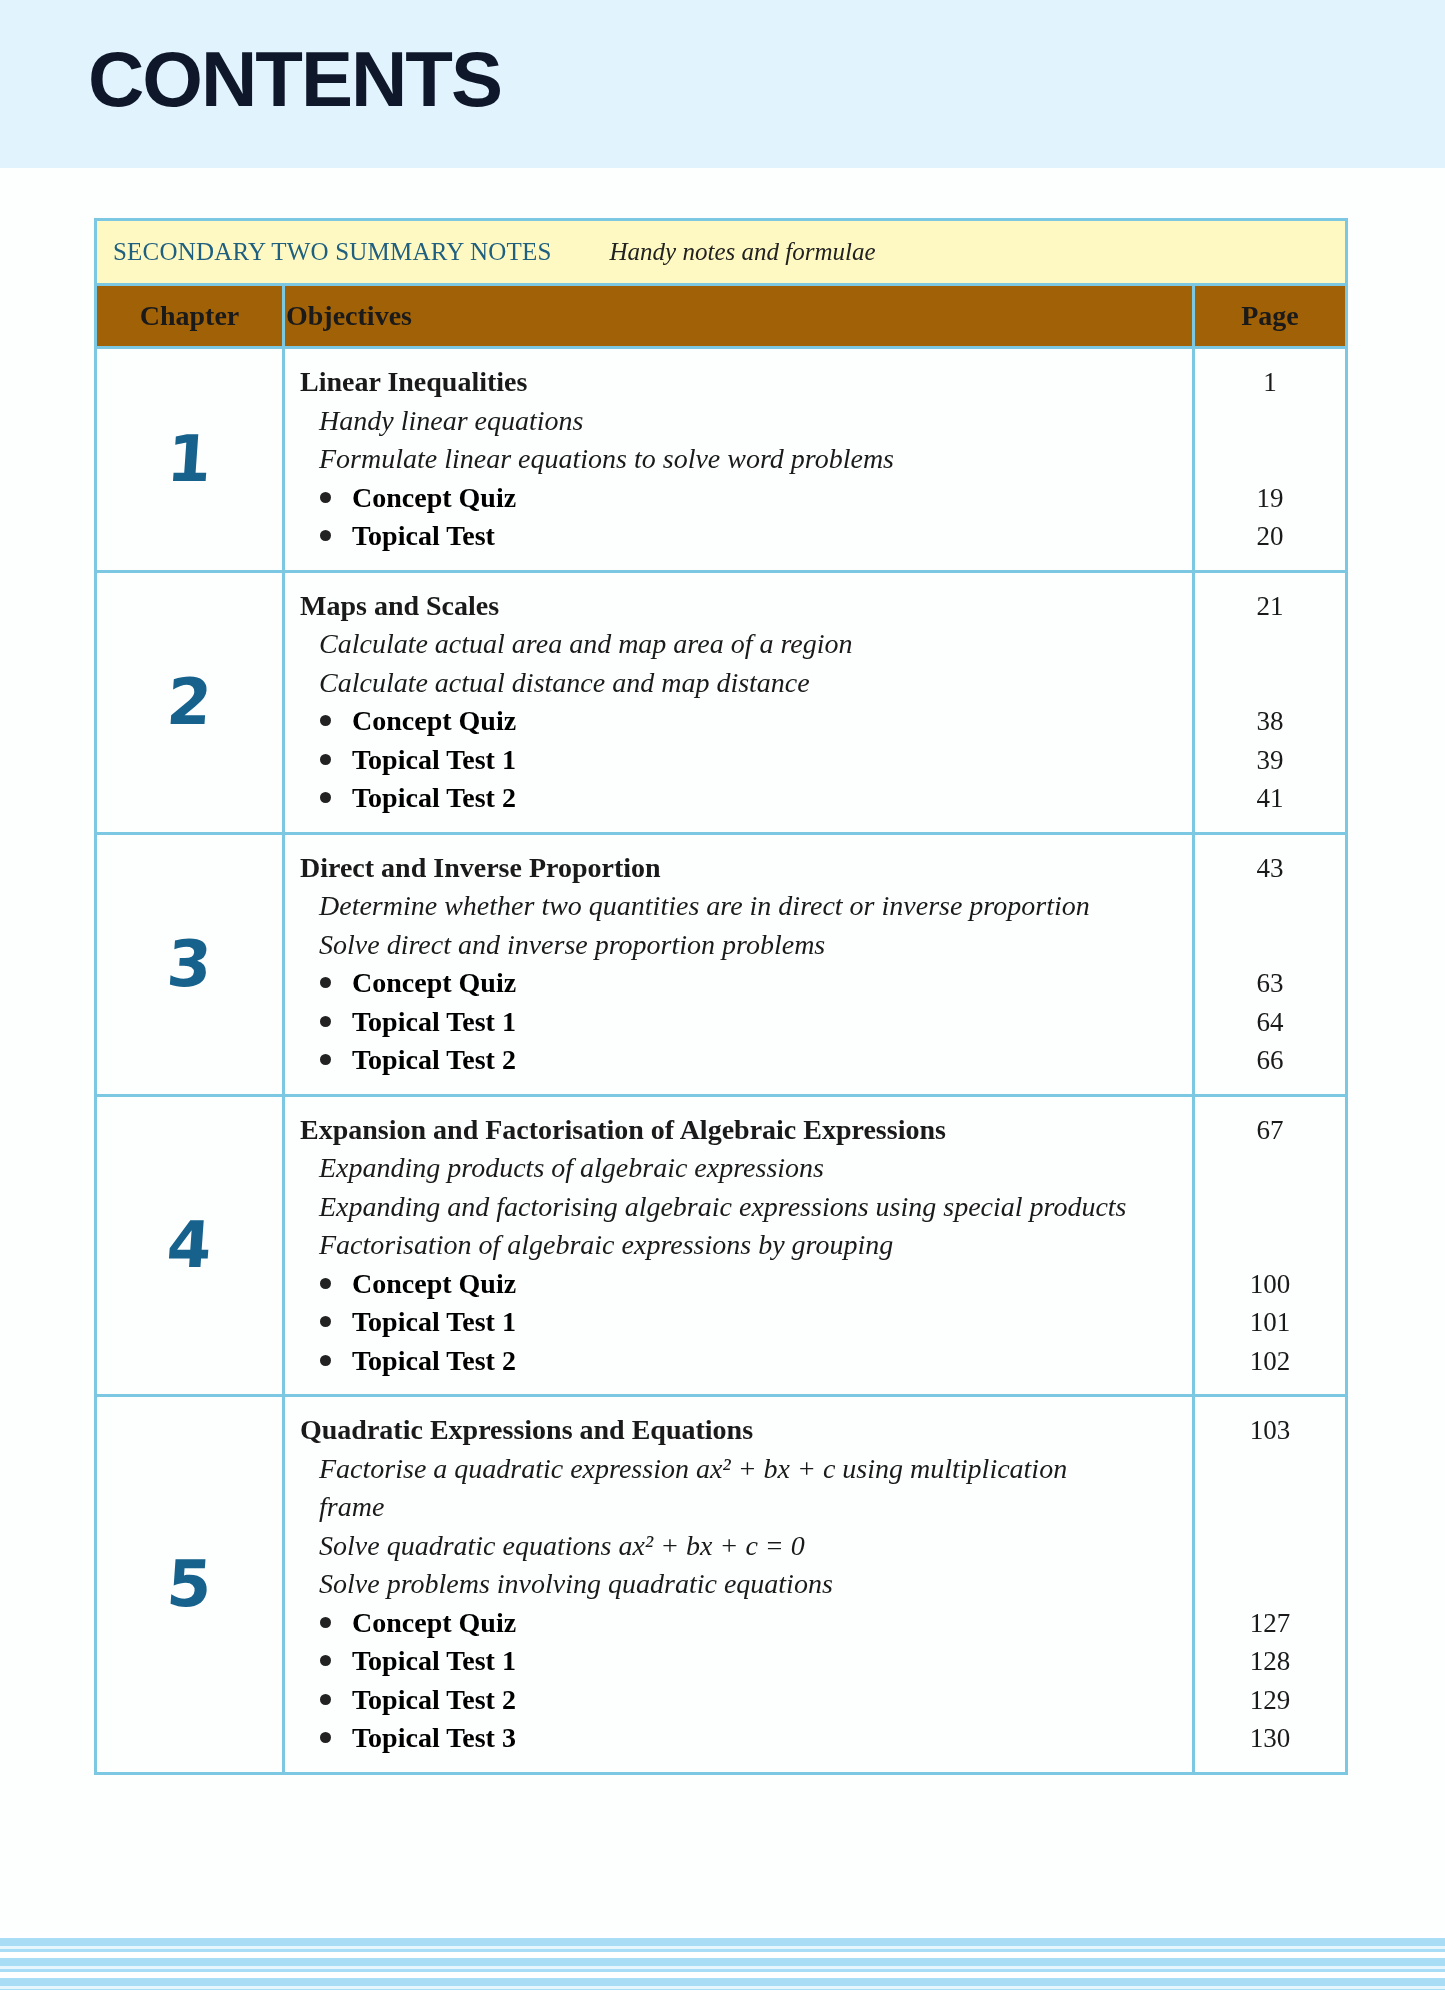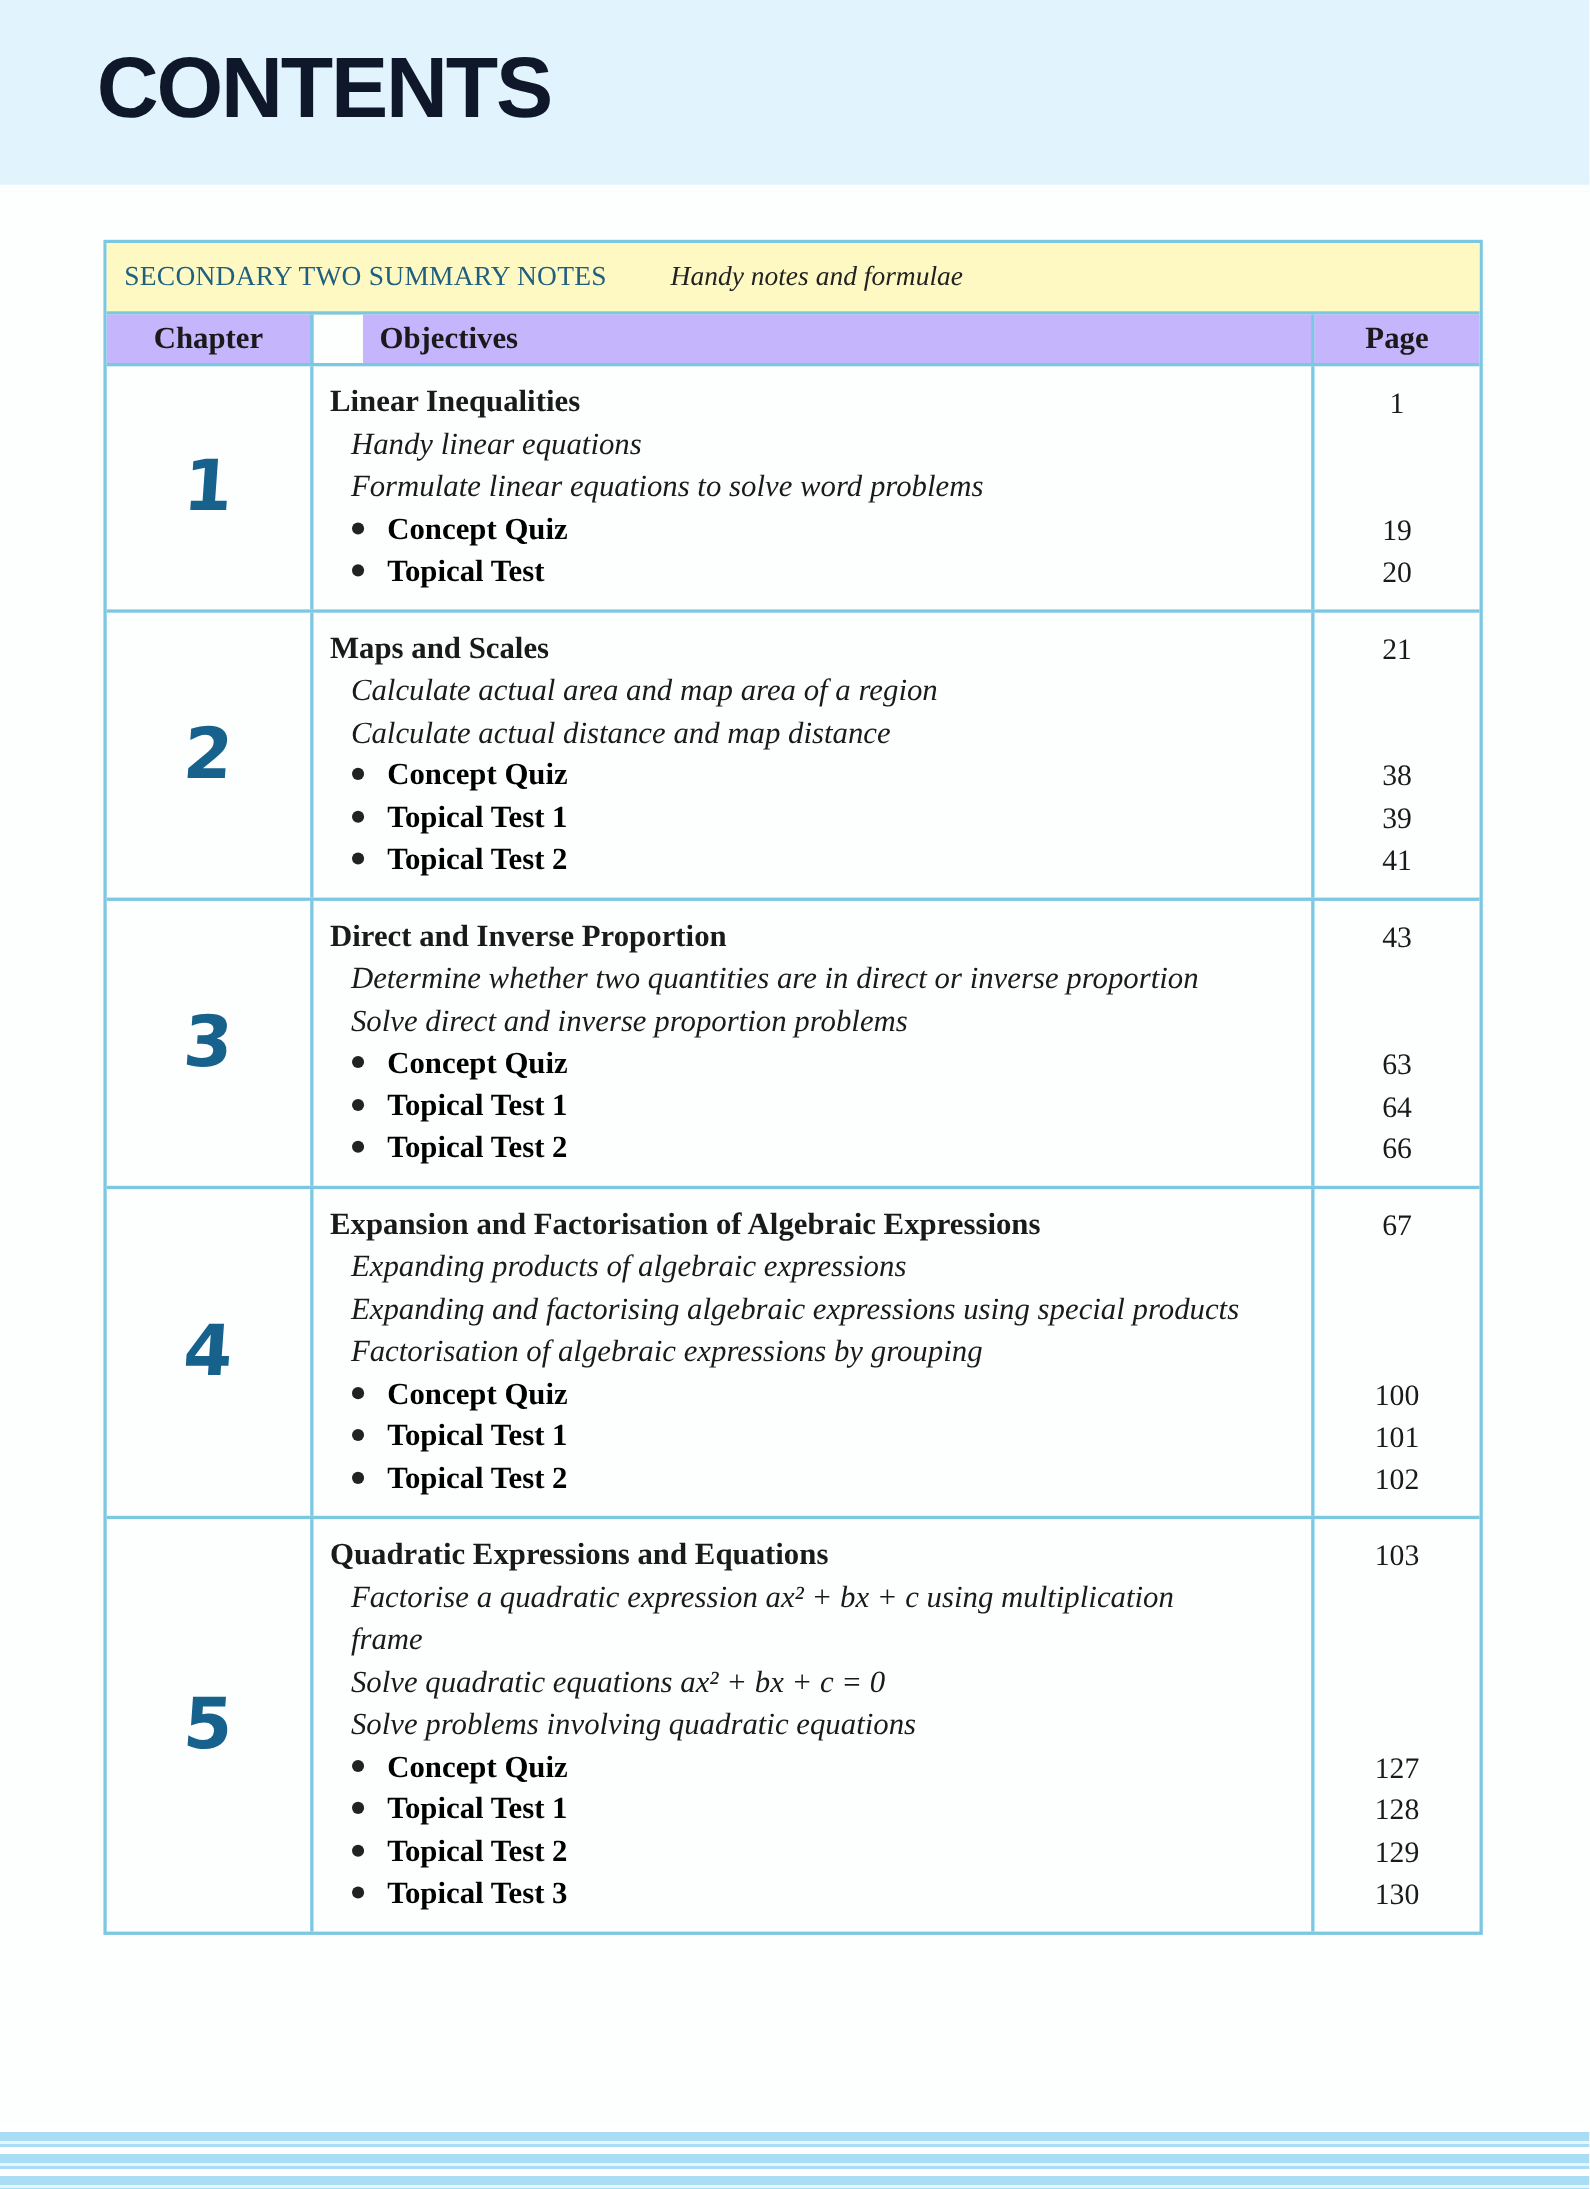--- a/index.html
+++ b/index.html
@@ -11,23 +11,23 @@
   .title { position:absolute; left:88px; top:40px; font-family:Liberation Sans, sans-serif; font-weight:900; font-size:78px; letter-spacing:-2px; color:#0f172a; line-height:1; }
   .toc { position:absolute; left:94px; top:218px; width:1254px; border:3px solid #7cc8e3; box-sizing:border-box; }
   .summary-row { height:62px; border-bottom:3px solid #7cc8e3; display:flex; align-items:center; padding-left:16px; background:#fef9c3; }
   .summary-title { font-size:25px; color:#1f5f80; letter-spacing:0.2px; }
   .summary-sub { font-style:italic; font-size:25px; color:#222; margin-left:58px; }
   .row { display:flex; border-bottom:3px solid #7cc8e3; }
   .row:last-child { border-bottom:none; }
   .c-ch { width:185px; border-right:3px solid #7cc8e3; display:flex; align-items:center; justify-content:center; flex-shrink:0; }
   .c-obj { flex:1; border-right:3px solid #7cc8e3; padding:14px 14px 14px 15px; }
   .c-pg { width:150px; flex-shrink:0; padding:14px 0; text-align:center; }
-  .header .c-ch, .header .c-obj, .header .c-pg { background:#c4b5fd; height:44px; padding:0; display:flex; align-items:center;text-align:center; }
+  .header .c-ch, .header .c-obj, .header .c-pg { background:#a16207; height:60px; padding:0; display:flex; align-items:center;text-align:center; }
   .header .c-ch { justify-content:center; }
-  .header .c-obj { padding-left:15px;margin-left:45px; }
+  .header .c-obj { padding-left:1px; }
   .header .c-pg { justify-content:center; }
   .hdr { font-weight:bold; font-size:28px; color:#1a1a1a; }
   .chnum { font-family:"DejaVu Sans", sans-serif; font-weight:900; font-size:64px; color:#16628d; transform:skewX(-4deg); }
   .line { height:38.5px; line-height:38.5px; font-size:28px; white-space:nowrap; }
   .topic { font-weight:bold; }
   .obj { font-style:italic; padding-left:19px; }
   .item { padding-left:20px; color:#000000; font-weight:bold; }
   .bullet { display:inline-block; width:11px; height:11px; border-radius:50%; background:#222; margin-right:21px; vertical-align:middle; position:relative; top:-3px; }
   .pg { height:38.5px; line-height:38.5px; font-size:27px; }
   .stripes { position:absolute; left:0; top:1932px; width:1445px; height:58px;

